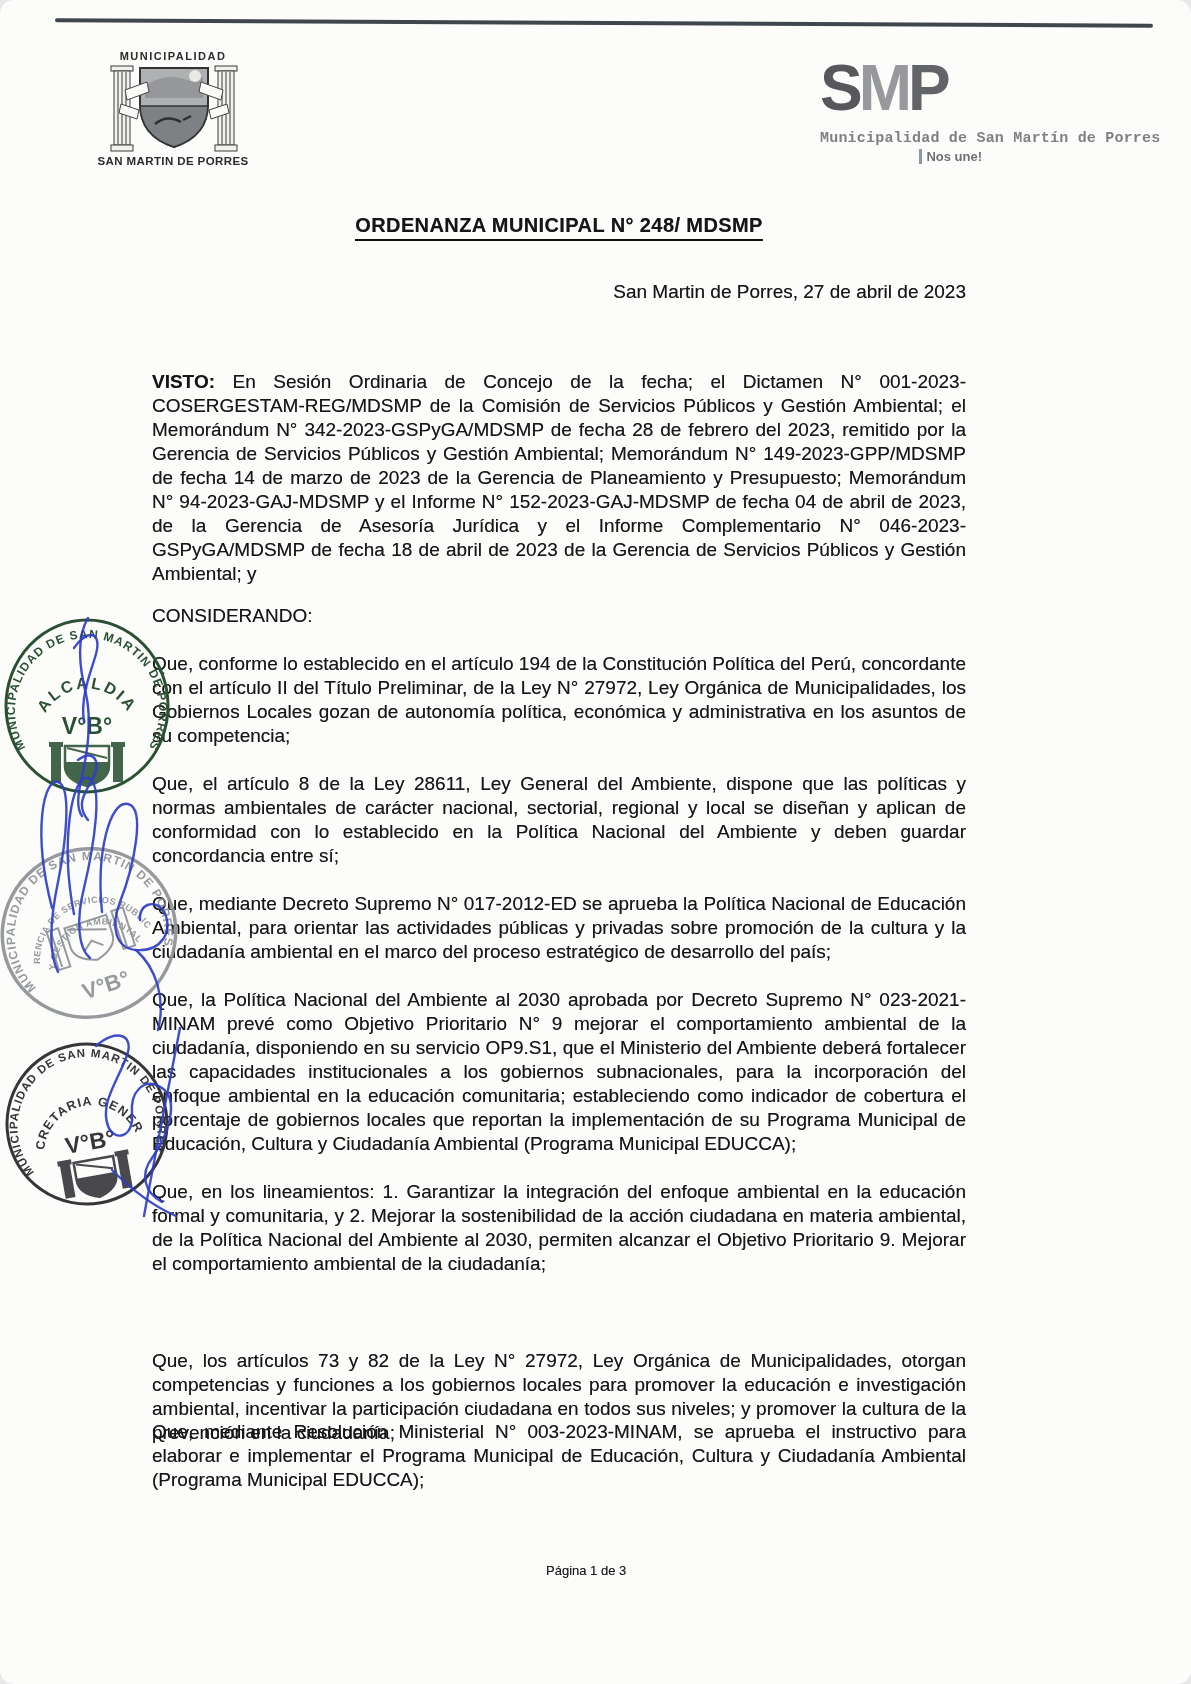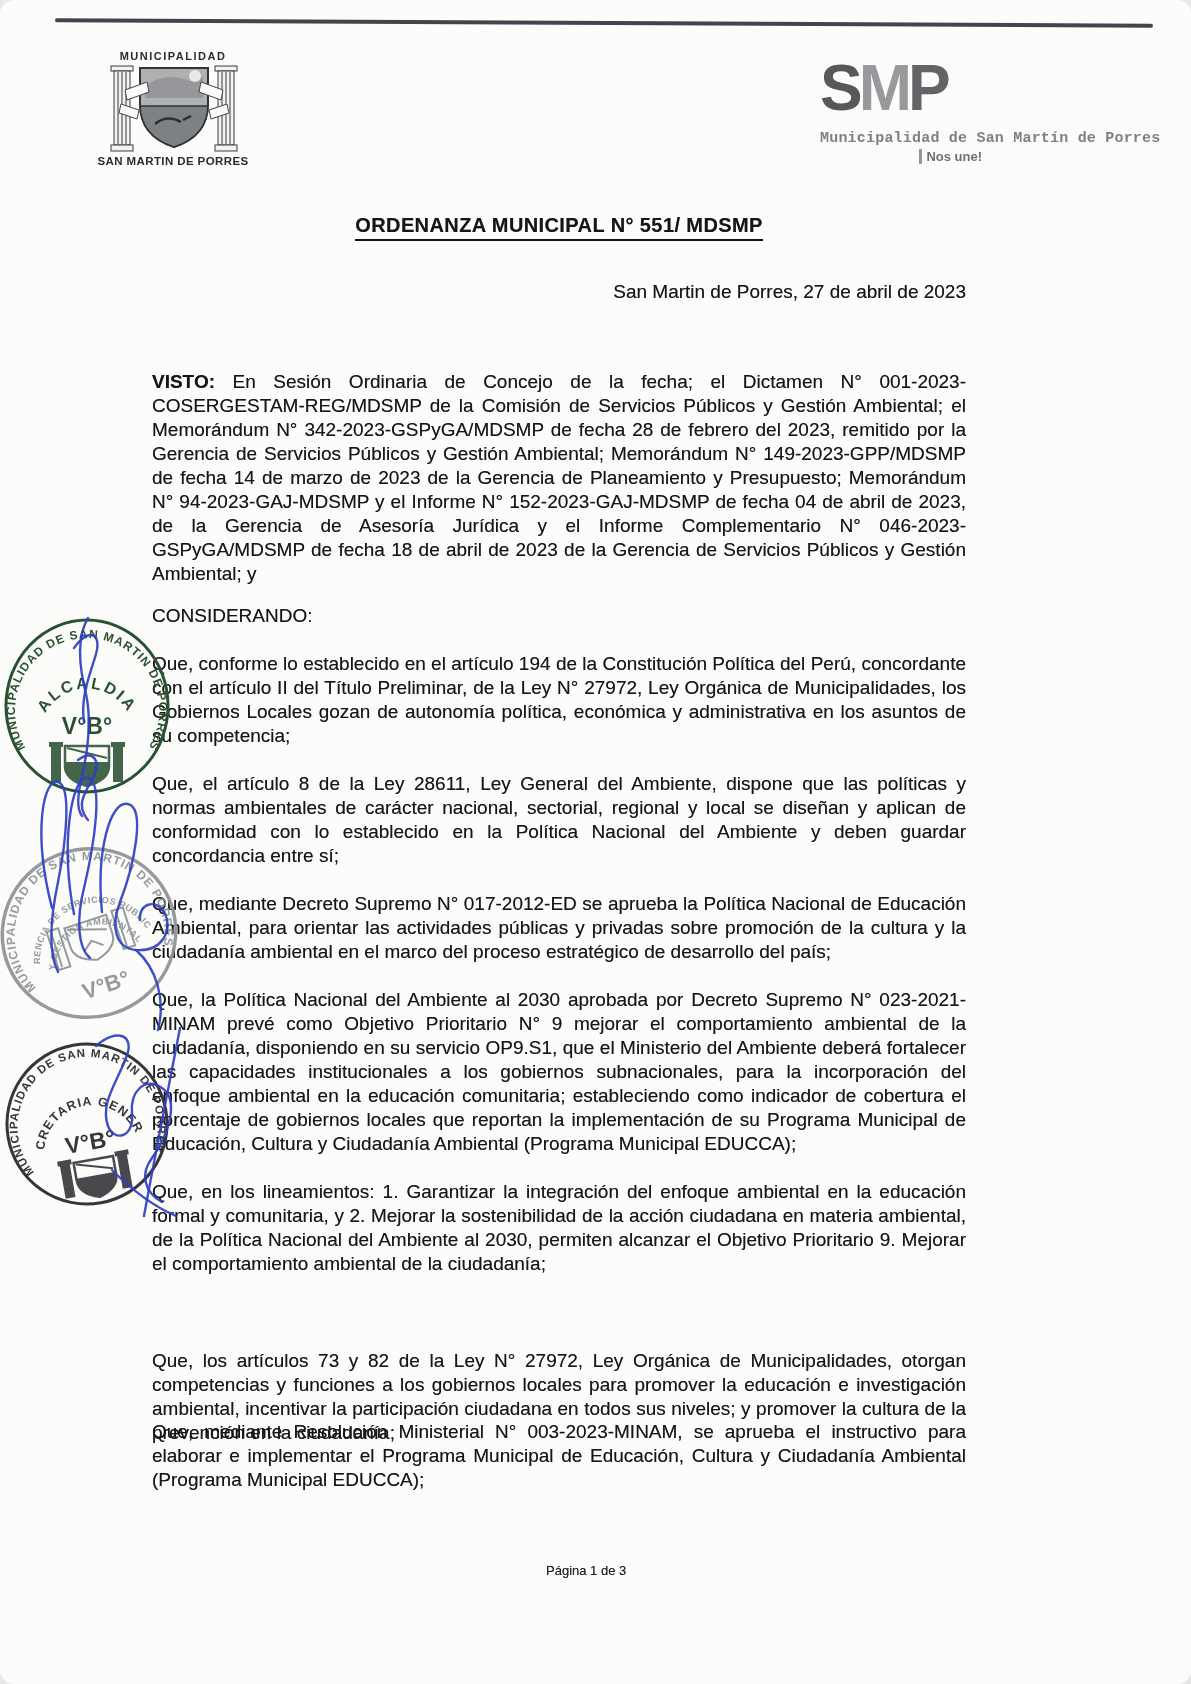--- a/index.html
+++ b/index.html
@@ -115,21 +115,21 @@
     <div class="smp-sub">Municipalidad de San Martín de Porres</div>
     <div class="smp-tag">
       <span class="bar"></span>
       <span>Nos une!</span>
     </div>
   </div>
 
   <div class="content">
 
     <div class="block doc-title-wrap" style="top:213px;">
-      <span class="doc-title">ORDENANZA MUNICIPAL N° 551/ MDSMP</span>
+      <span class="doc-title">ORDENANZA MUNICIPAL N° 248/ MDSMP</span>
     </div>
 
     <p class="dateline" style="top:268px;margin-top:12px;">San Martin de Porres, 27 de abril de 2023</p>
 
 
     <p style="top:370px;"><b>VISTO:</b> <span>En Sesión Ordinaria de Concejo de la fecha; el Dictamen N° 001-2023-COSERGESTAM-REG/MDSMP de la Comisión de Servicios Públicos y Gestión Ambiental; el Memorándum N° 342-2023-GSPyGA/MDSMP de fecha 28 de febrero del 2023, remitido por la Gerencia de Servicios Públicos y Gestión Ambiental; Memorándum N° 149-2023-GPP/MDSMP de fecha 14 de marzo de 2023 de la Gerencia de Planeamiento y Presupuesto; Memorándum N° 94-2023-GAJ-MDSMP y el Informe N° 152-2023-GAJ-MDSMP de fecha 04 de abril de 2023, de la Gerencia de Asesoría Jurídica y el Informe Complementario N° 046-2023-GSPyGA/MDSMP de fecha 18 de abril de 2023 de la Gerencia de Servicios Públicos y Gestión Ambiental; y</span></p>
 
     <p class="heading" style="top:604px;">CONSIDERANDO:</p>
 
     <p style="top:652px;">Que, conforme lo establecido en el artículo 194 de la Constitución Política del Perú, concordante con el artículo II del Título Preliminar, de la Ley N° 27972, Ley Orgánica de Municipalidades, los Gobiernos Locales gozan de autonomía política, económica y administrativa en los asuntos de su competencia;</p>

